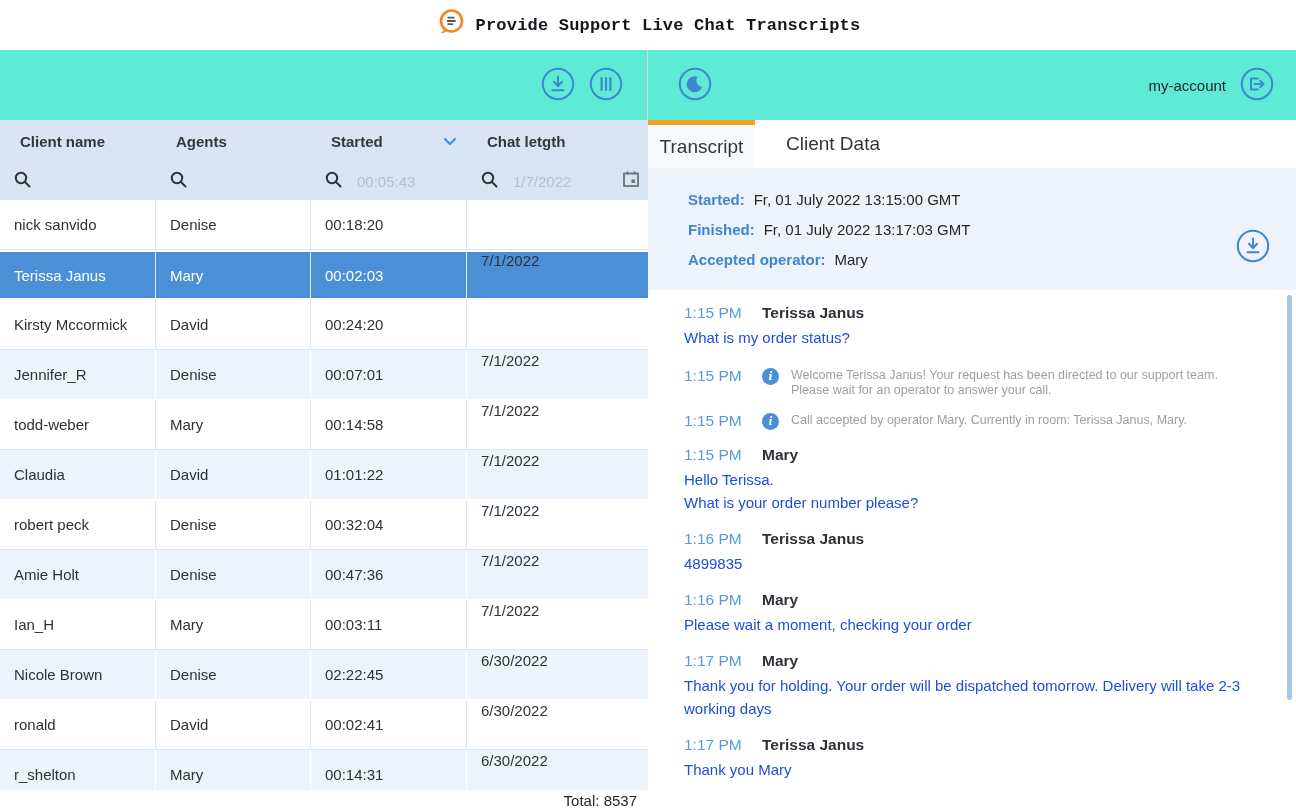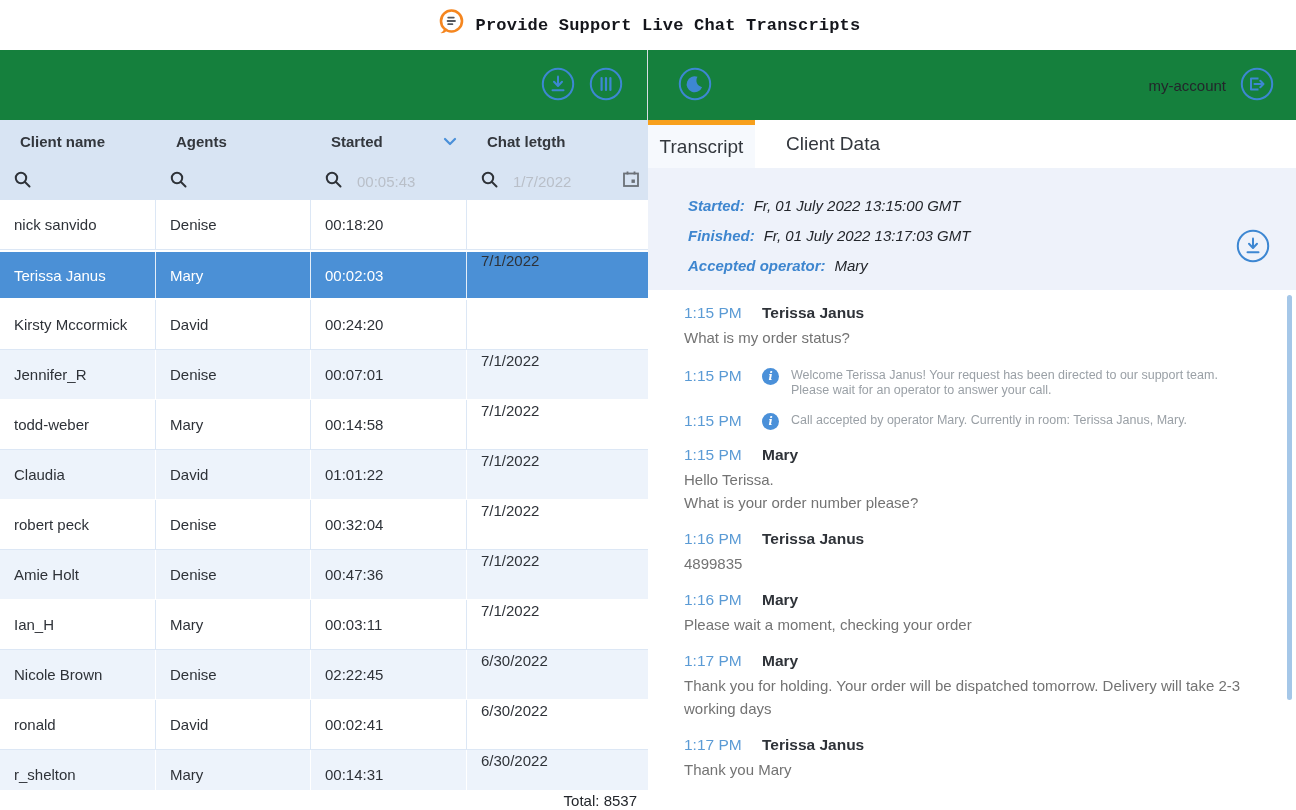--- a/index.html
+++ b/index.html
@@ -5,21 +5,21 @@
   * { margin:0; padding:0; box-sizing:border-box; }
   html,body { width:1296px; height:810px; }
   body { font-family:"Liberation Sans","DejaVu Sans",sans-serif; background:#fff; }
   .app { position:relative; width:1296px; height:810px; overflow:hidden; background:#fff; }
 
   
   .top-header { height:50px; display:flex; align-items:center; justify-content:center; gap:10px; background:#fff;font-family:Liberation Mono, monospace; }
   .app-title { font-size:17px; font-weight:bold; color:#15161c; letter-spacing:.2px; }
 
   
-  .toolbar { position:absolute; top:50px; left:0; right:0; height:70px; background:#15803d; display:flex; }
+  .toolbar { position:absolute; top:50px; left:0; right:0; height:70px; background:#5eead4; display:flex; }
   .toolbar-left { width:648px; height:100%; display:flex; align-items:center; justify-content:flex-end; gap:14px; padding-right:24px; border-right:1px solid #d7dce4; }
   .toolbar-right { flex:1; height:100%; display:flex; align-items:center; padding-left:30px; padding-right:22px; }
   .toolbar-spacer { flex:1; }
   .icon-btn { width:34px; height:34px; border:none; background:transparent; padding:0; cursor:pointer; display:flex; align-items:center; justify-content:center; }
   .account-label { font-size:15px; color:#23262b; margin-right:14px; }
 
   
   .left-panel { position:absolute; top:120px; left:0; width:648px; bottom:0; overflow:hidden; background:#fff; }
   .grid4 { display:grid; grid-template-columns:156px 155px 156px 181px; }
   .thead { background:#d8e4f3; }
@@ -45,31 +45,31 @@
   .total-bar { position:absolute; left:0; bottom:0; width:648px; height:20px; background:#fff; display:flex; align-items:center; justify-content:flex-end; padding-right:11px; font-size:15px; color:#23262b; z-index:4; }
 
   
   .right-panel { position:absolute; top:120px; left:648px; right:0; bottom:0; background:#fff; overflow:hidden; }
   .tabbar { height:48px; display:flex; }
   .tab { display:flex; align-items:center; justify-content:center; font-size:19px; color:#33373d; cursor:pointer; }
   .tab.active { width:107px; background:#f6f9fd; border-top:5px solid #f7a01d; }
   .tab.inactive { width:156px; background:#fff; }
 
   .meta { height:122px; background:#eef2fa; position:relative; padding:16px 0 0 40px; }
-  .meta-row { height:30px; display:flex; align-items:flex-end; font-size:15px;font-style:italic; }
+  .meta-row { height:30px; display:flex; align-items:center; font-size:15px; }
   .meta-label { color:#3e86cf; font-weight:bold; margin-right:9px; }
   .meta-value { color:#23262b; }
   .meta-download { position:absolute; right:26px; top:62px; }
 
   .messages { position:relative; padding:14px 44px 0 36px; }
   .msg { margin-bottom:16px; }
   .msg-head { display:flex; align-items:baseline; margin-bottom:4px; }
   .msg-time { color:#5b9bd5; font-size:15.5px; width:78px; flex:none; }
   .msg-author { font-weight:bold; font-size:15.5px; color:#2e3238; }
-  .msg-body { font-size:15px; color:#737373; line-height:23px; max-width:600px; }
+  .msg-body { font-size:15px; color:#1d4ed8; line-height:23px; max-width:600px; }
   .msg-sys { display:flex; align-items:flex-start; margin-bottom:12px; }
   .msg-sys .msg-time { padding-top:2px; }
   .sys-icon { flex:none; margin-top:3px; }
   .sys-text { color:#9aa0a6; font-size:12.5px; line-height:15px; margin-left:12px; max-width:550px; padding-top:3px; }
 
   .scroll-thumb { position:absolute; top:175px; right:4px; width:5px; height:405px; background:#a5c7e8; border-radius:3px; cursor:pointer; }
 </style>
 </head>
 <body>
 

